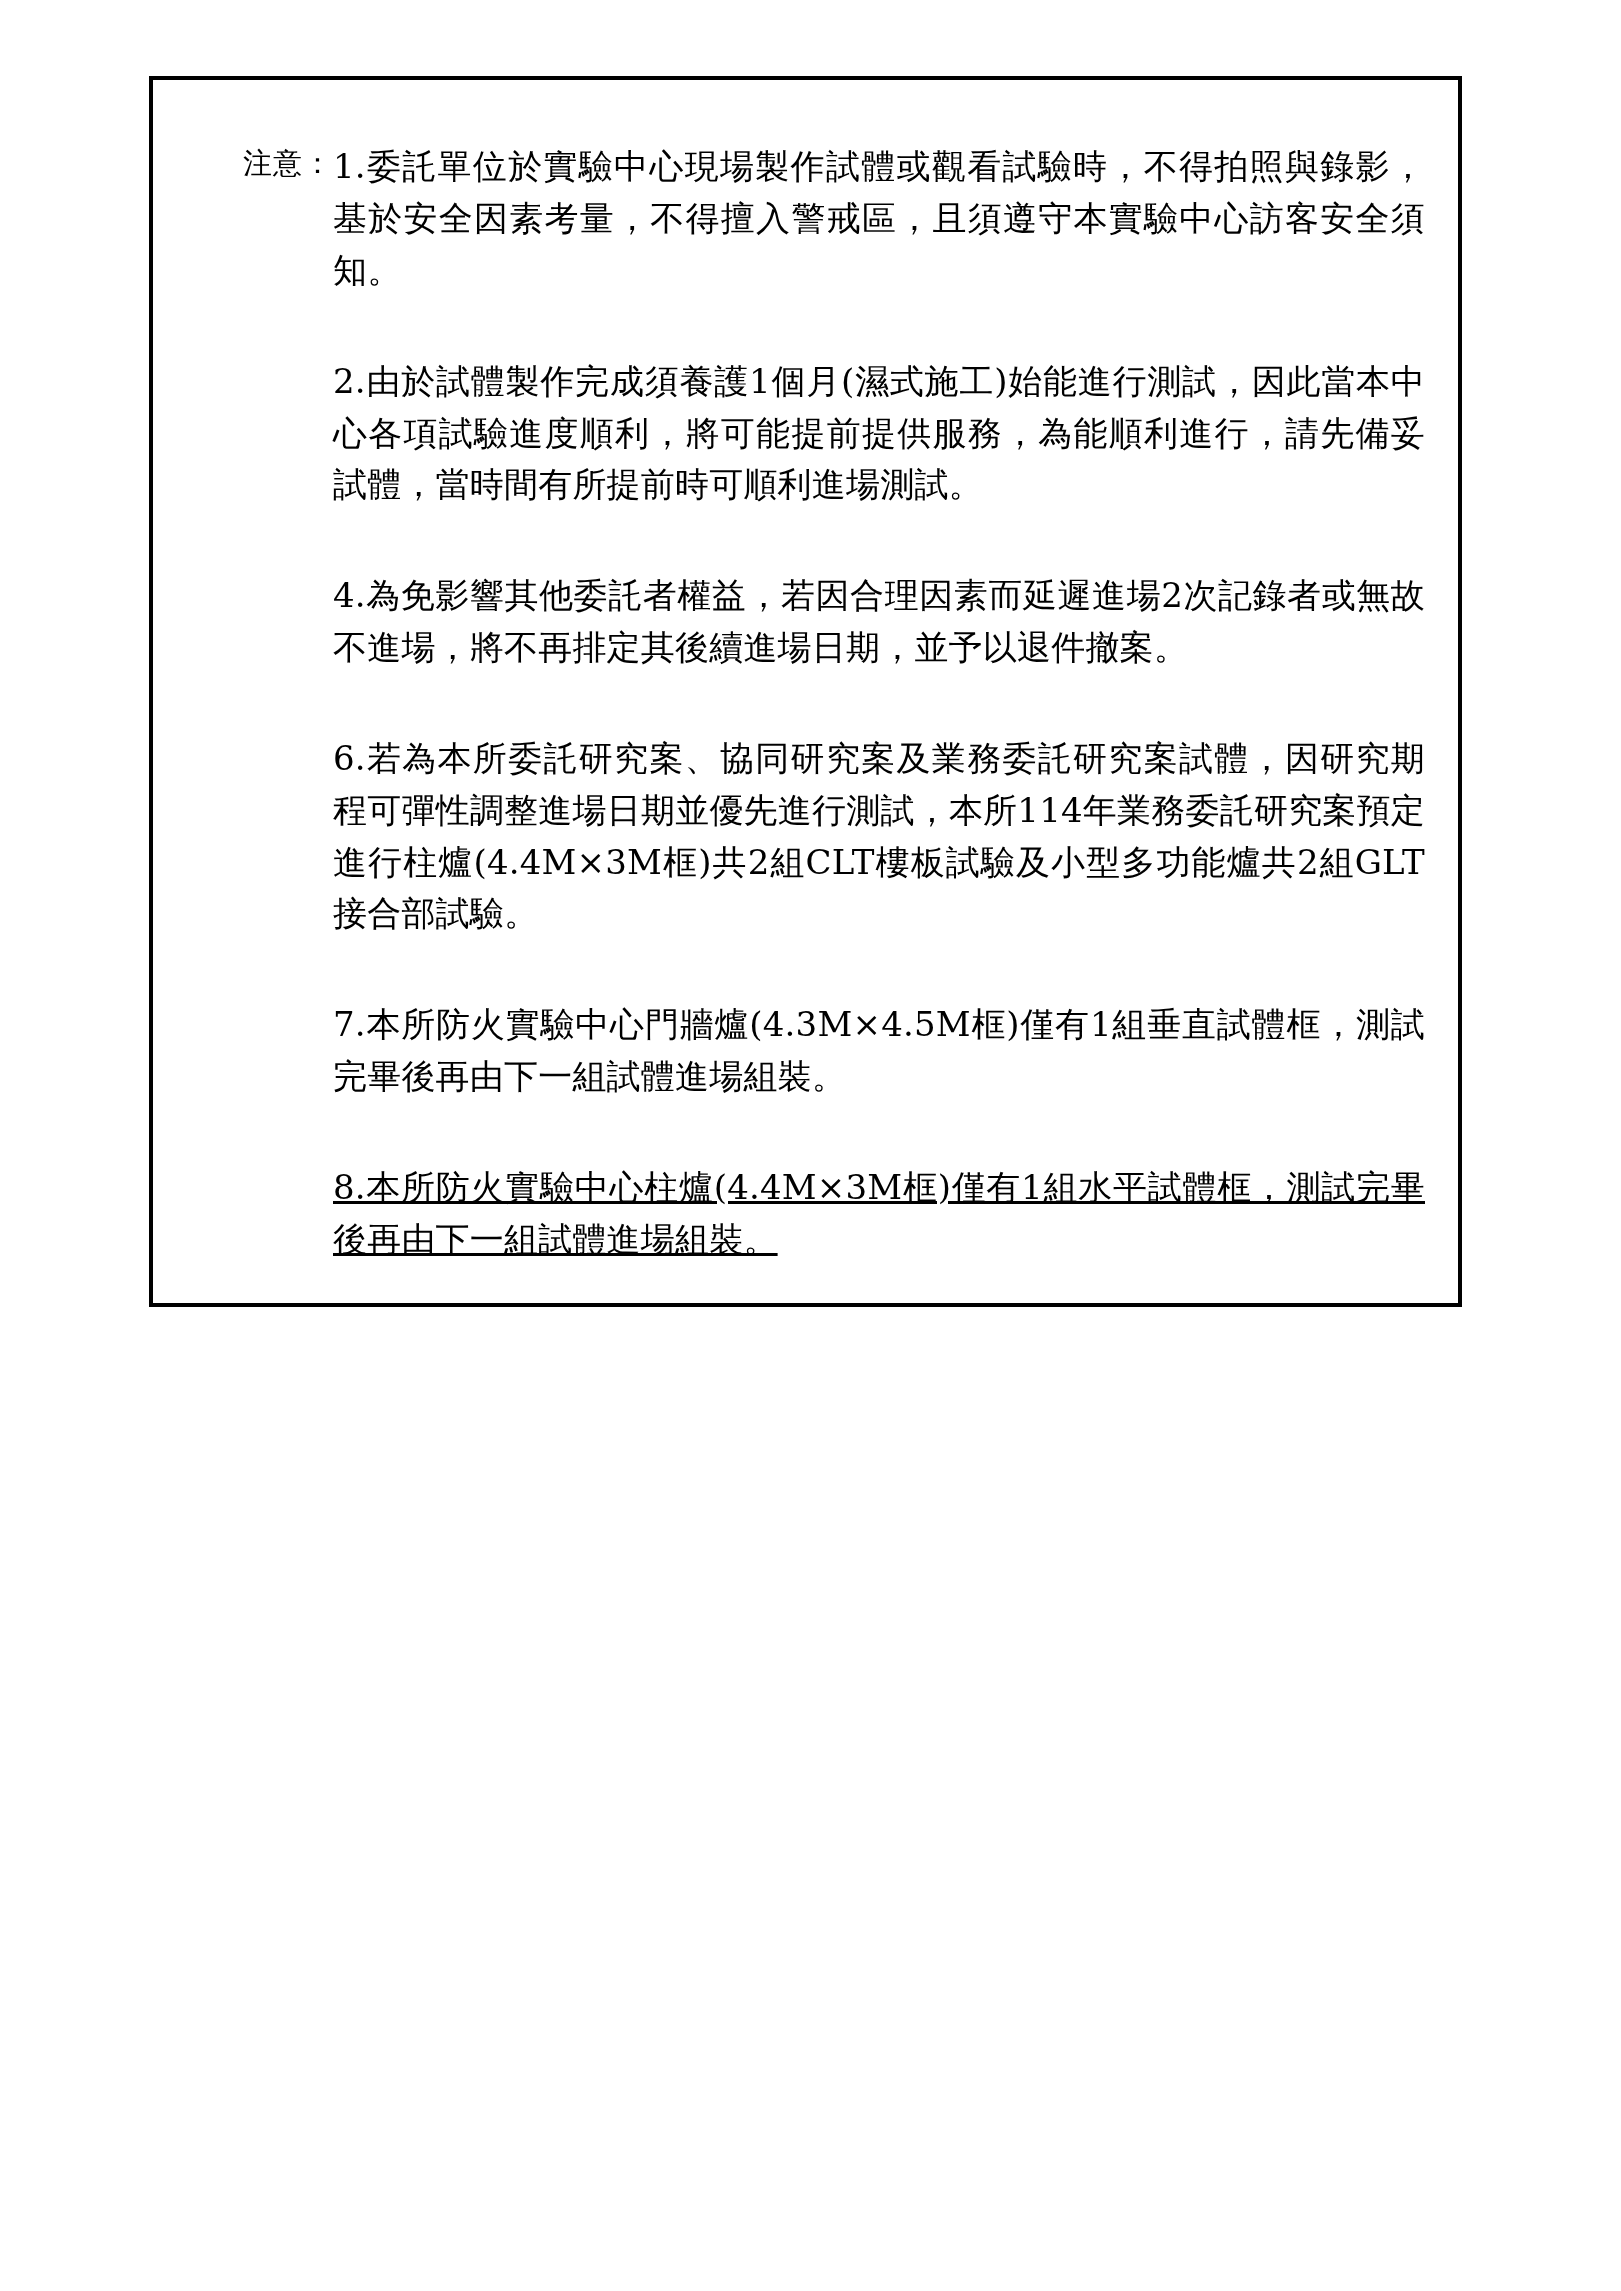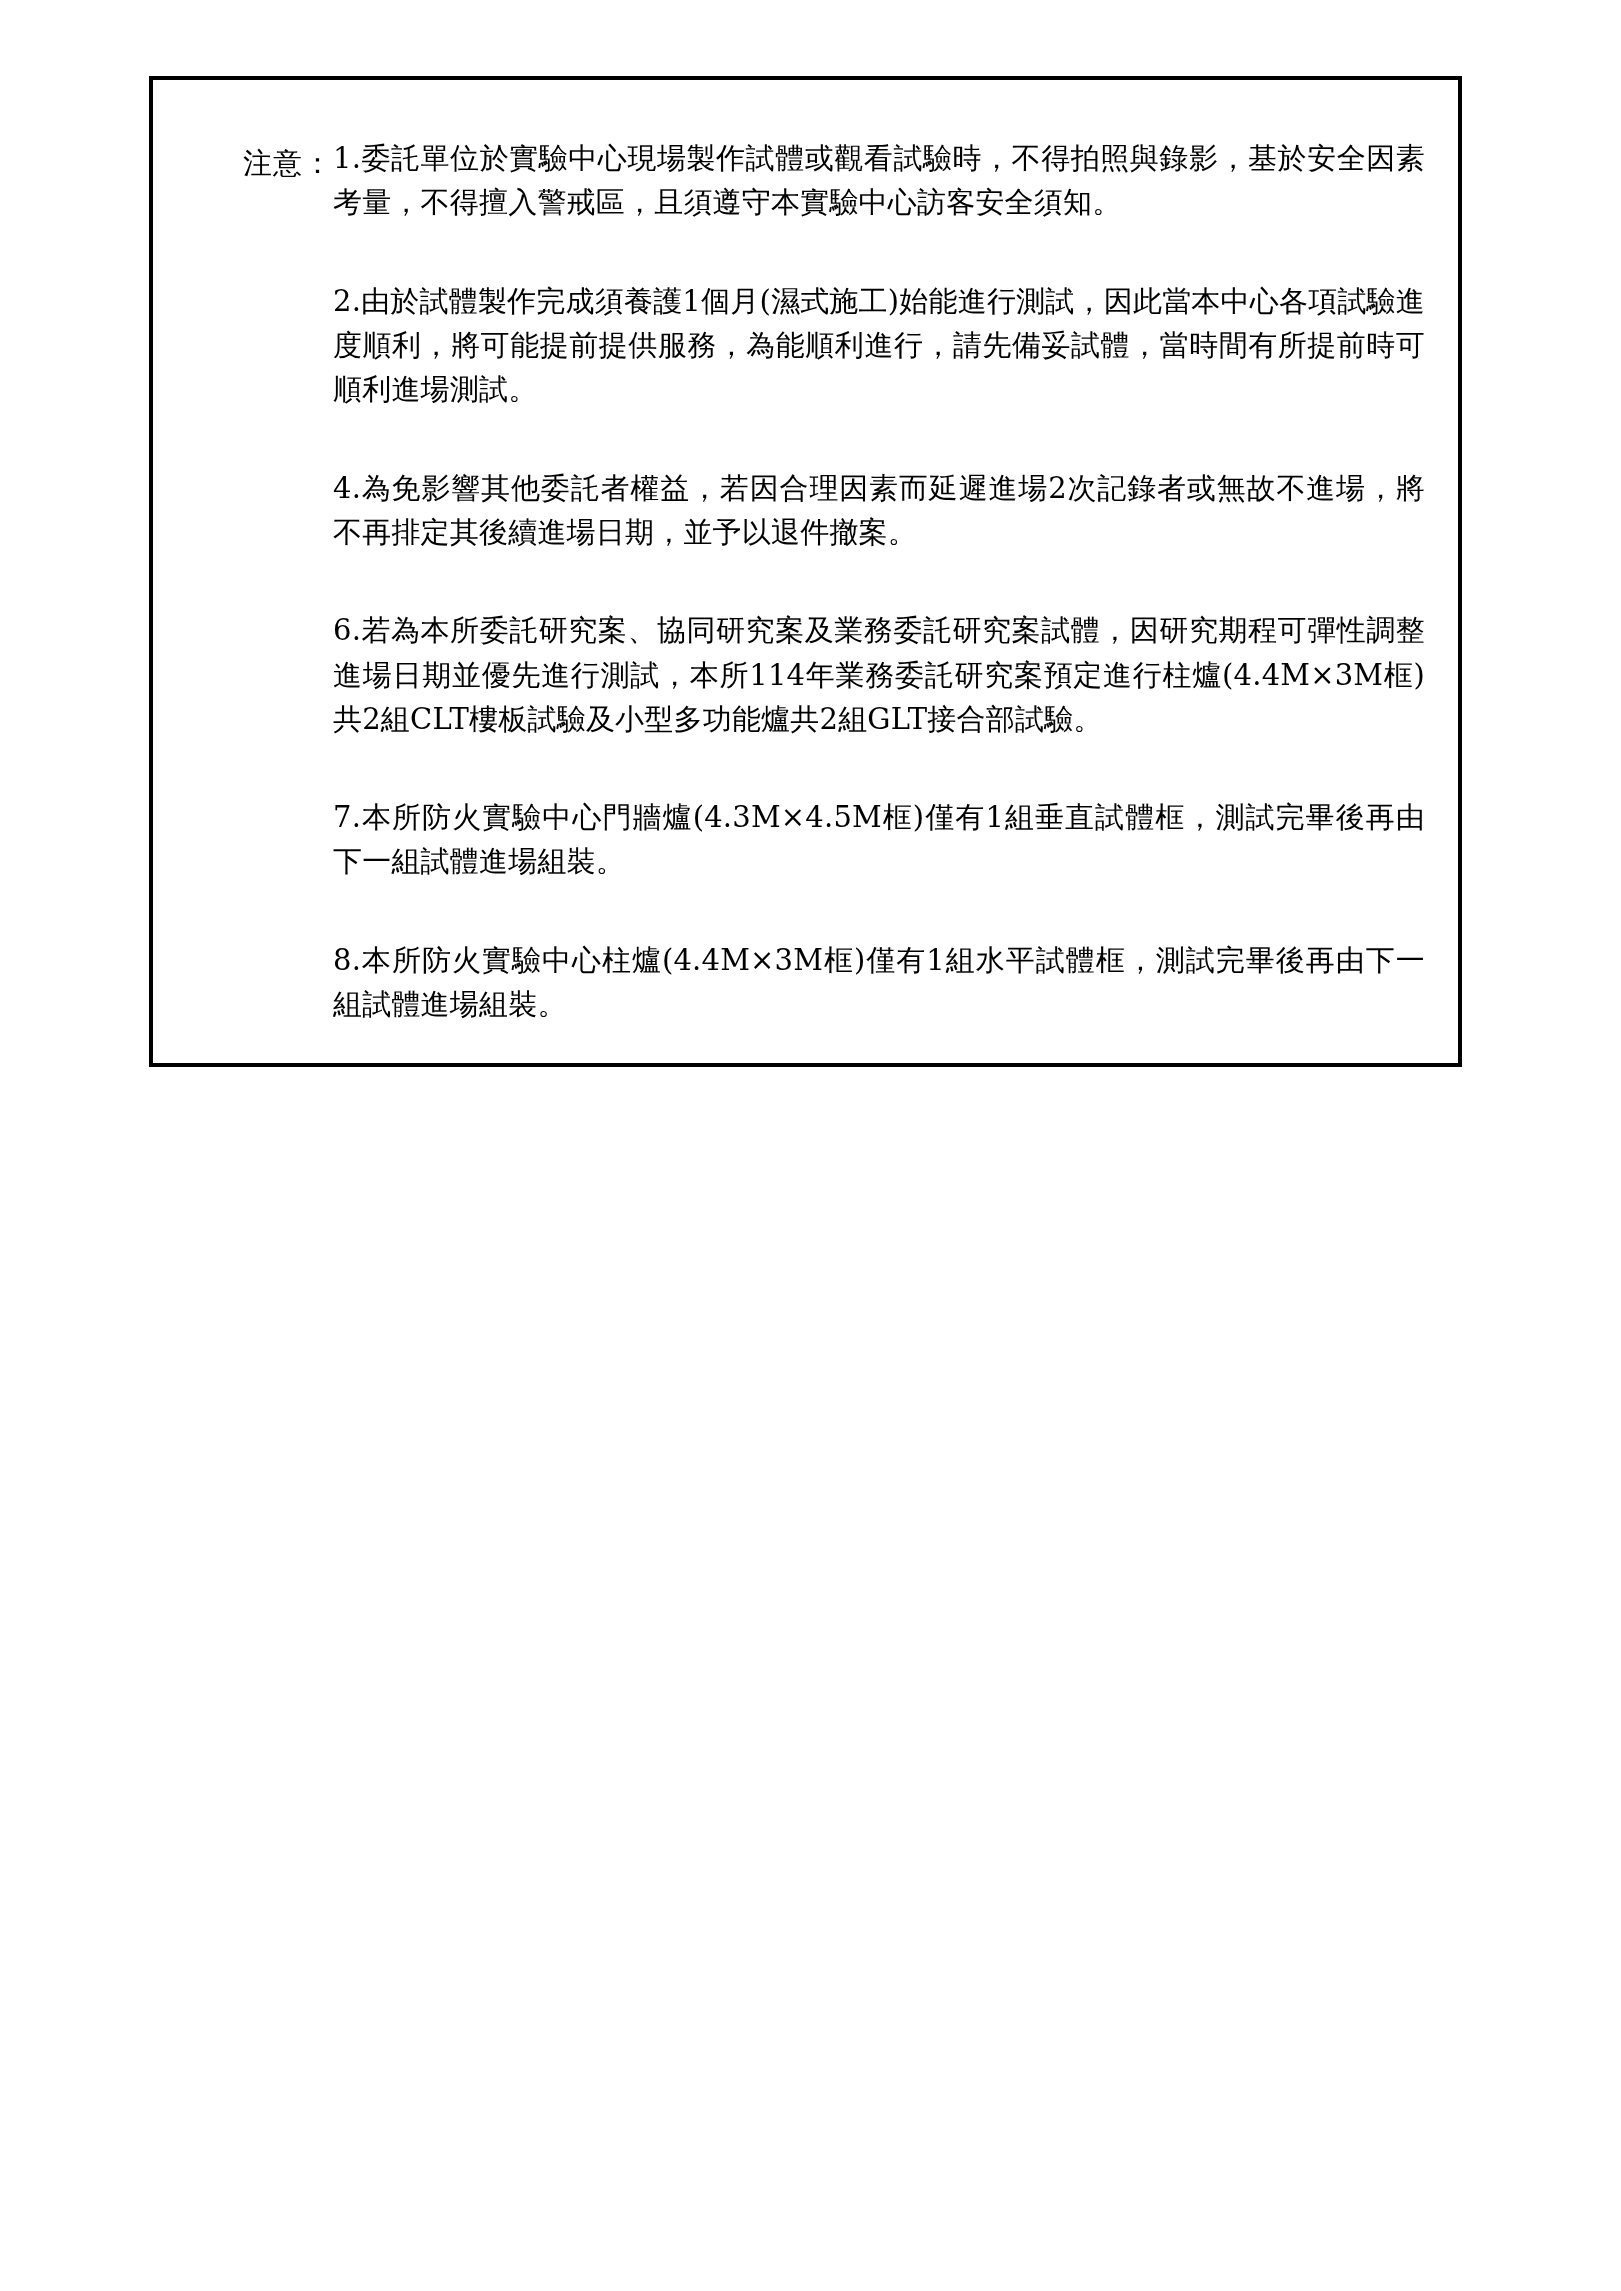--- a/index.html
+++ b/index.html
@@ -42,29 +42,30 @@
     line-height: 1.45;
     letter-spacing: 1px;
     white-space: nowrap;
   }
   .notice-items {
     flex: 1 1 auto;
     display: flex;
     flex-direction: column;
   }
   .notice-item {
-    font-size: 29px;
+    font-size: 34px;
     line-height: 1.52;
     text-align: justify;
     text-justify: inter-ideograph;
     margin-bottom: 25.5px;
     letter-spacing: 0.2px;
   }
   .notice-item:last-child {
     margin-bottom: 12px;
+    text-decoration: underline;
   }
 </style>
 </head>
 <body>
 
 <div class="page">
   <div class="notice-box">
     <div class="notice-label-col">
       <div class="notice-label">注意：</div>
     </div>

